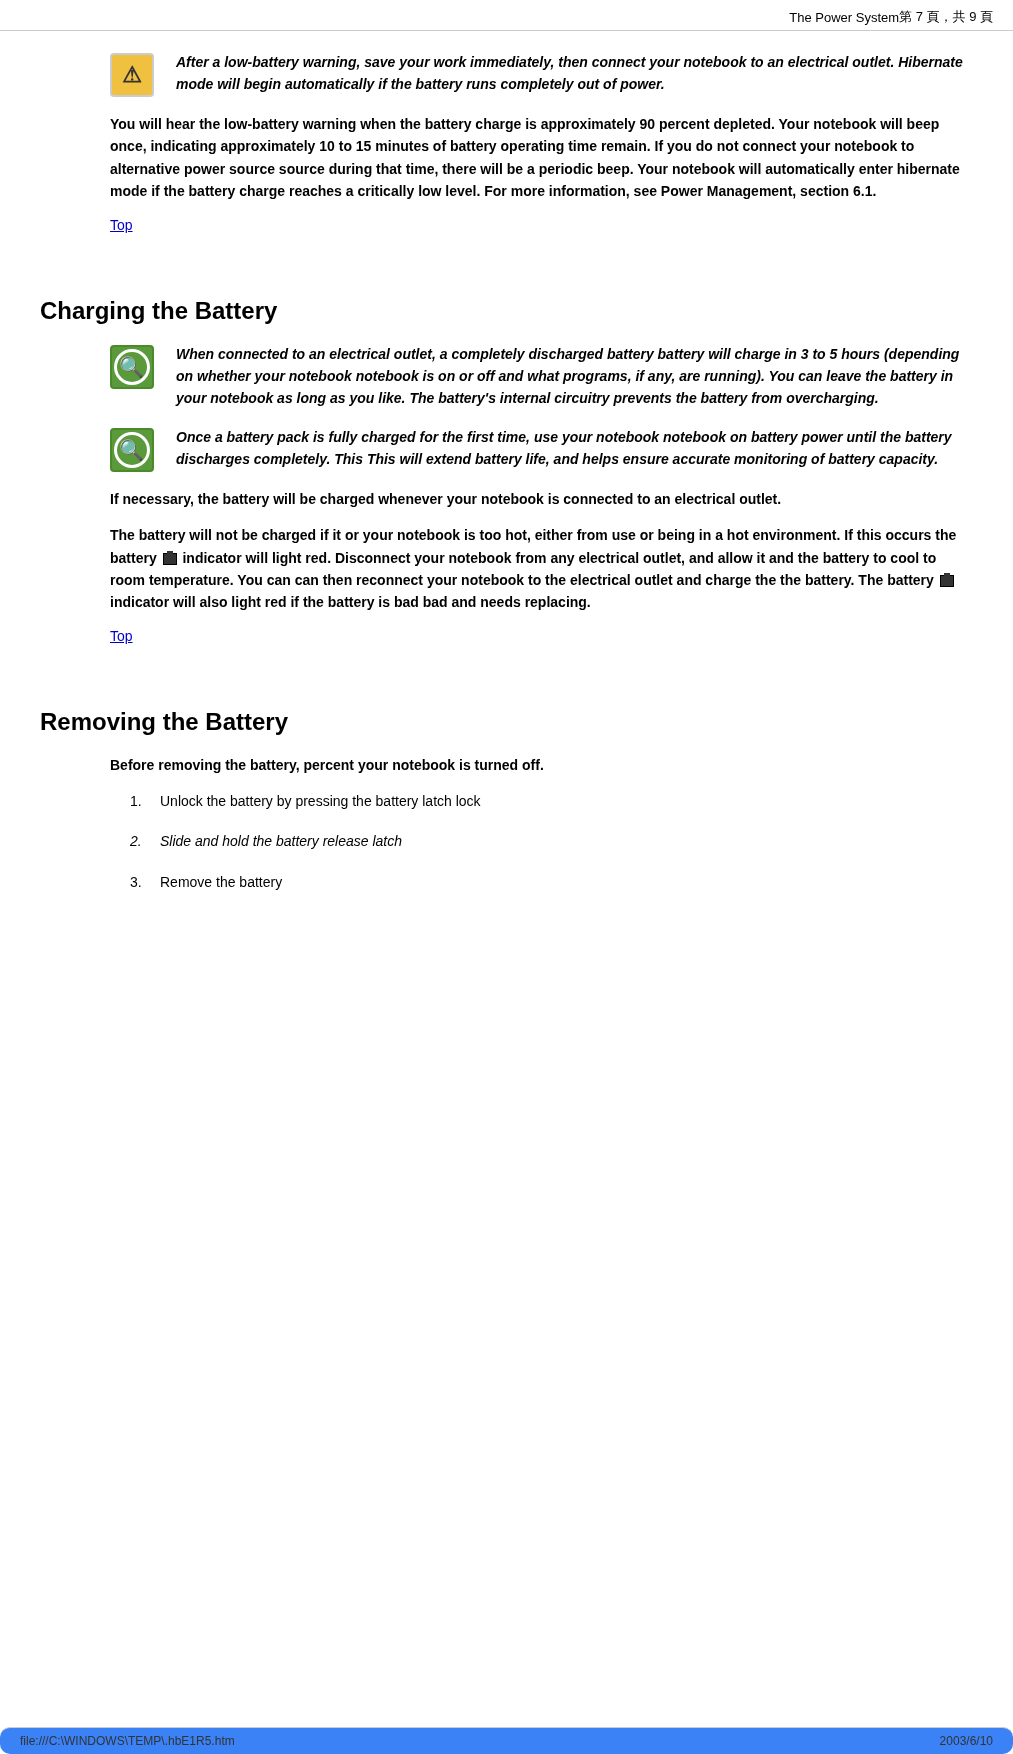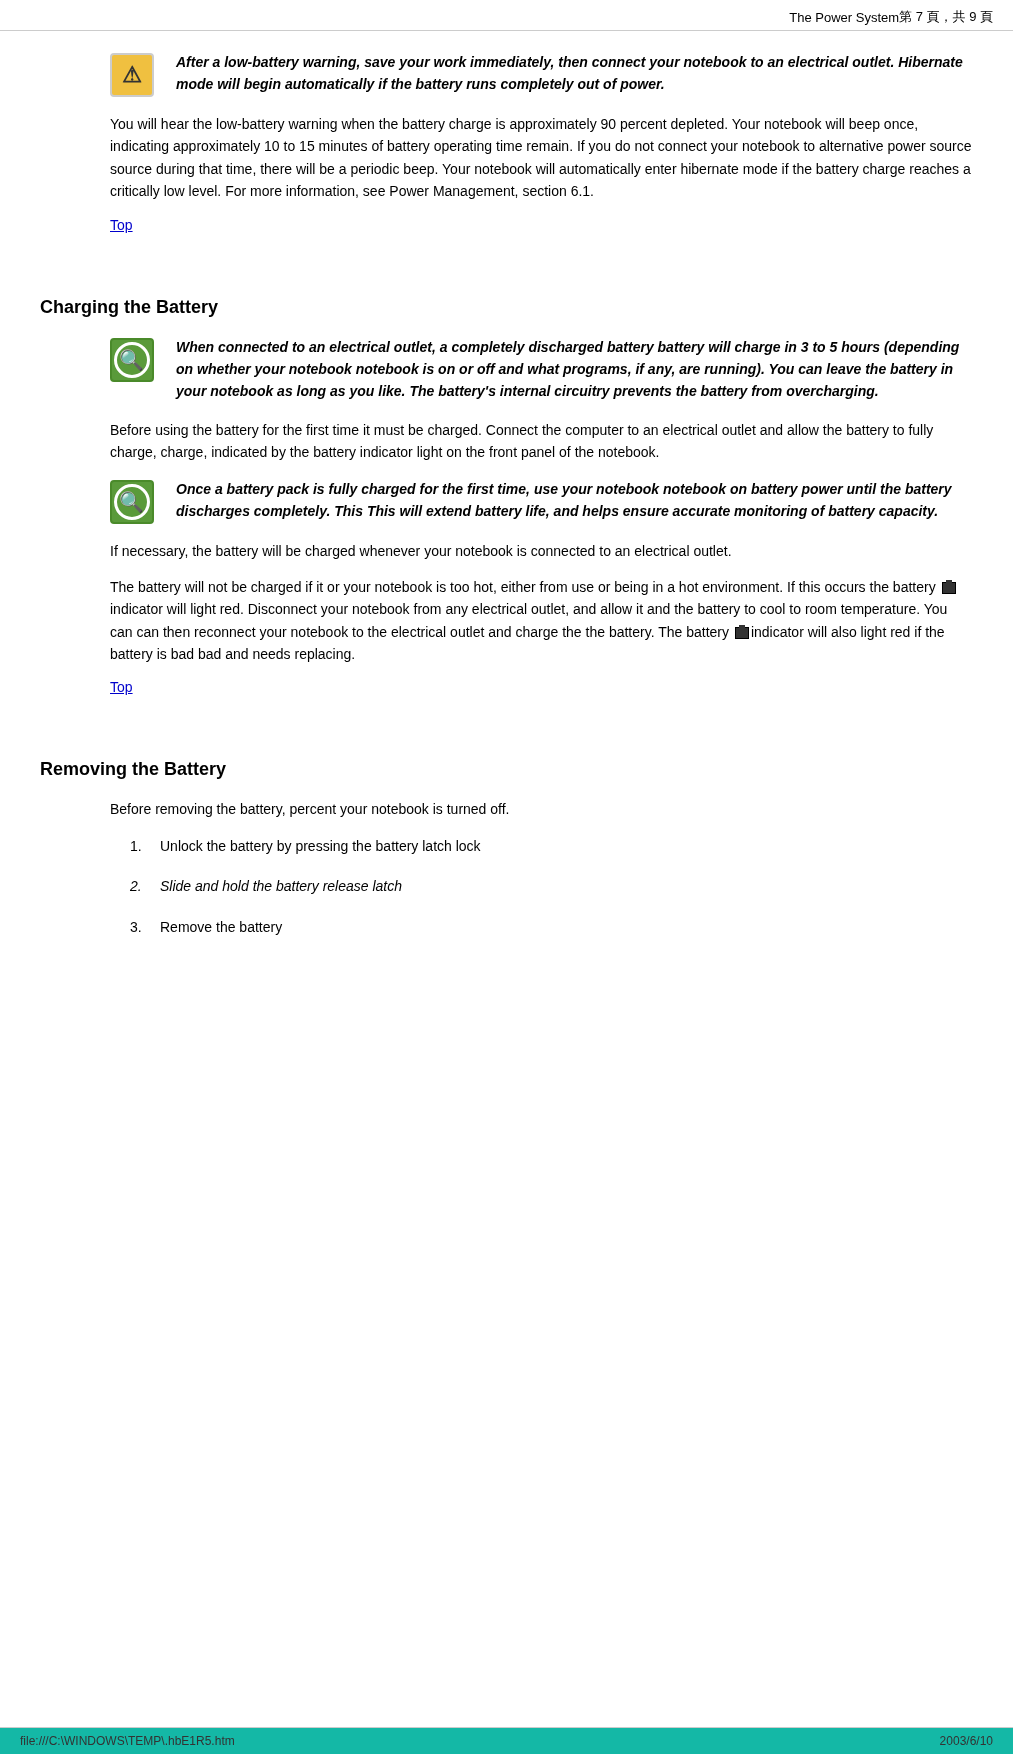--- a/index.html
+++ b/index.html
@@ -100,36 +100,37 @@
 
     .italic-text {
       font-style: italic;
       line-height: 1.6;
       font-weight: bold;
     }
 
     .normal-text {
       line-height: 1.6;
       margin-bottom: 14px;
+      font-weight: bold;
     }
 
     .indented-section {
       padding-left: 70px;
     }
 
     .top-link {
       color: #0000cc;
       text-decoration: underline;
       cursor: pointer;
       margin-bottom: 20px;
       display: inline-block;
     }
 
     .section-heading {
-      font-size: 18px;
+      font-size: 24px;
       font-weight: bold;
       margin-bottom: 18px;
       margin-top: 10px;
     }
 
     .battery-indicator {
       display: inline-block;
       width: 14px;
       height: 12px;
       background: #333;
@@ -177,21 +178,22 @@
       display: flex;
       justify-content: space-between;
       align-items: flex-end;
       padding: 6px 20px;
       border-top: 1px solid #ccc;
       font-size: 12px;
       color: #333;
       position: fixed;
       bottom: 0;
       width: 1013px;
-      background: #14b8a6;
+      background: #3b82f6;
+      border-radius: 10px;
     }
 
     .spacer {
       height: 20px;
     }
 
     .content-block {
       margin-bottom: 14px;
     }
   </style>
@@ -229,23 +231,20 @@
 
     <div class="indented-section">
 
       <div class="warning-block">
         <div class="icon-box">
           <div class="note-icon"></div>
         </div>
         <p class="italic-text">When connected to an electrical outlet, a completely discharged battery battery will charge in 3 to 5 hours (depending on whether your notebook notebook is on or off and what programs, if any, are running). You can leave the battery in your notebook as long as you like. The battery's internal circuitry prevents the battery from overcharging.</p>
       </div>
 
-      <div class="content-block">
-        <p class="normal-text">Before using the battery for the first time it must be charged. Connect the computer to an electrical outlet and allow the battery to fully charge, charge, indicated by the battery indicator light on the front panel of the notebook.</p>
-      </div>
 
       <div class="warning-block">
         <div class="icon-box">
           <div class="note-icon"></div>
         </div>
         <p class="italic-text">Once a battery pack is fully charged for the first time, use your notebook notebook on battery power until the battery discharges completely. This This will extend battery life, and helps ensure accurate monitoring of battery capacity.</p>
       </div>
 
       <div class="content-block">
         <p class="normal-text">If necessary, the battery will be charged whenever your notebook is connected to an electrical outlet.</p>

